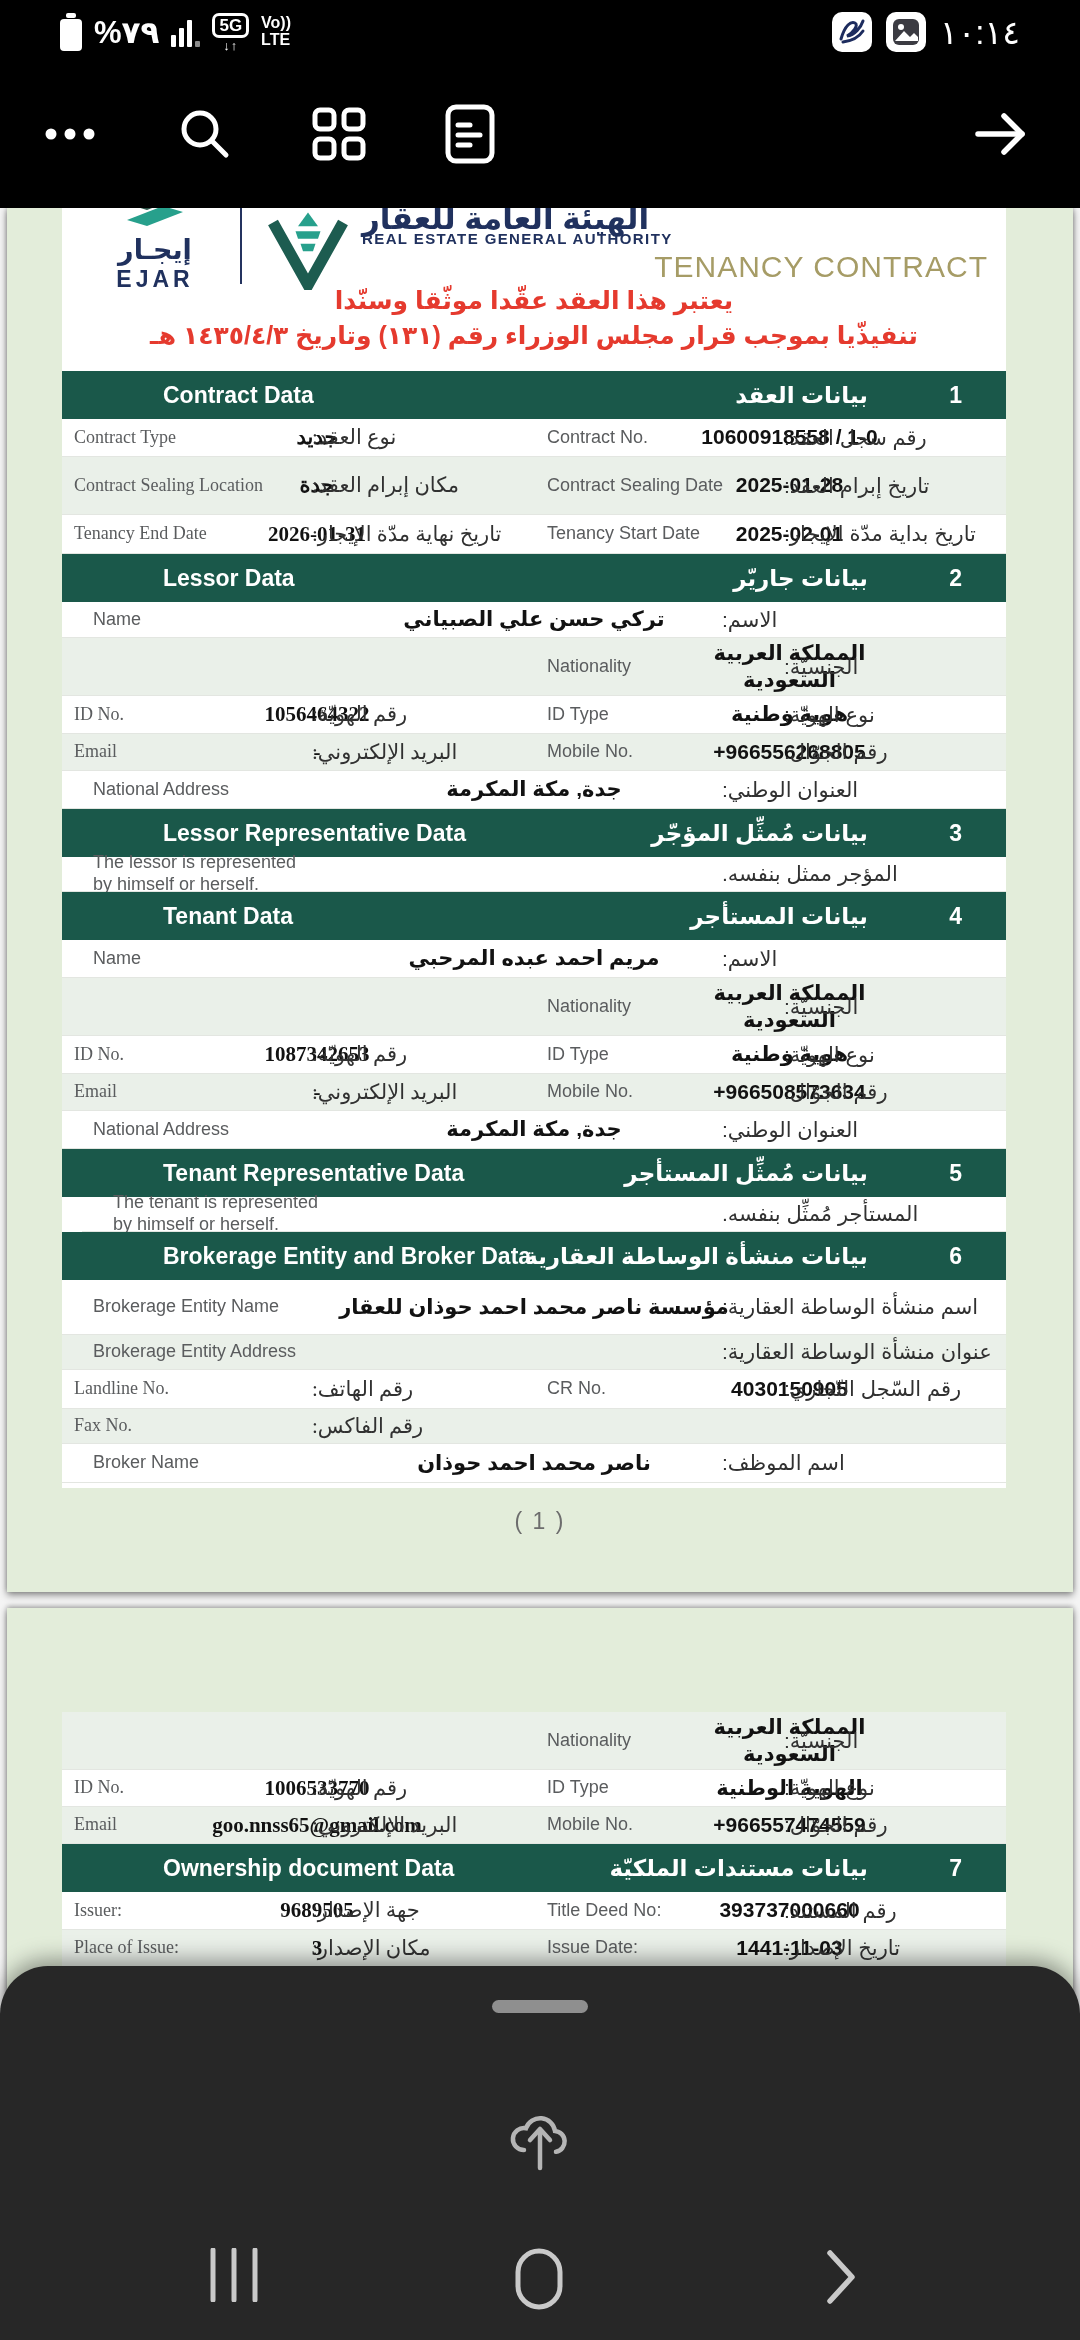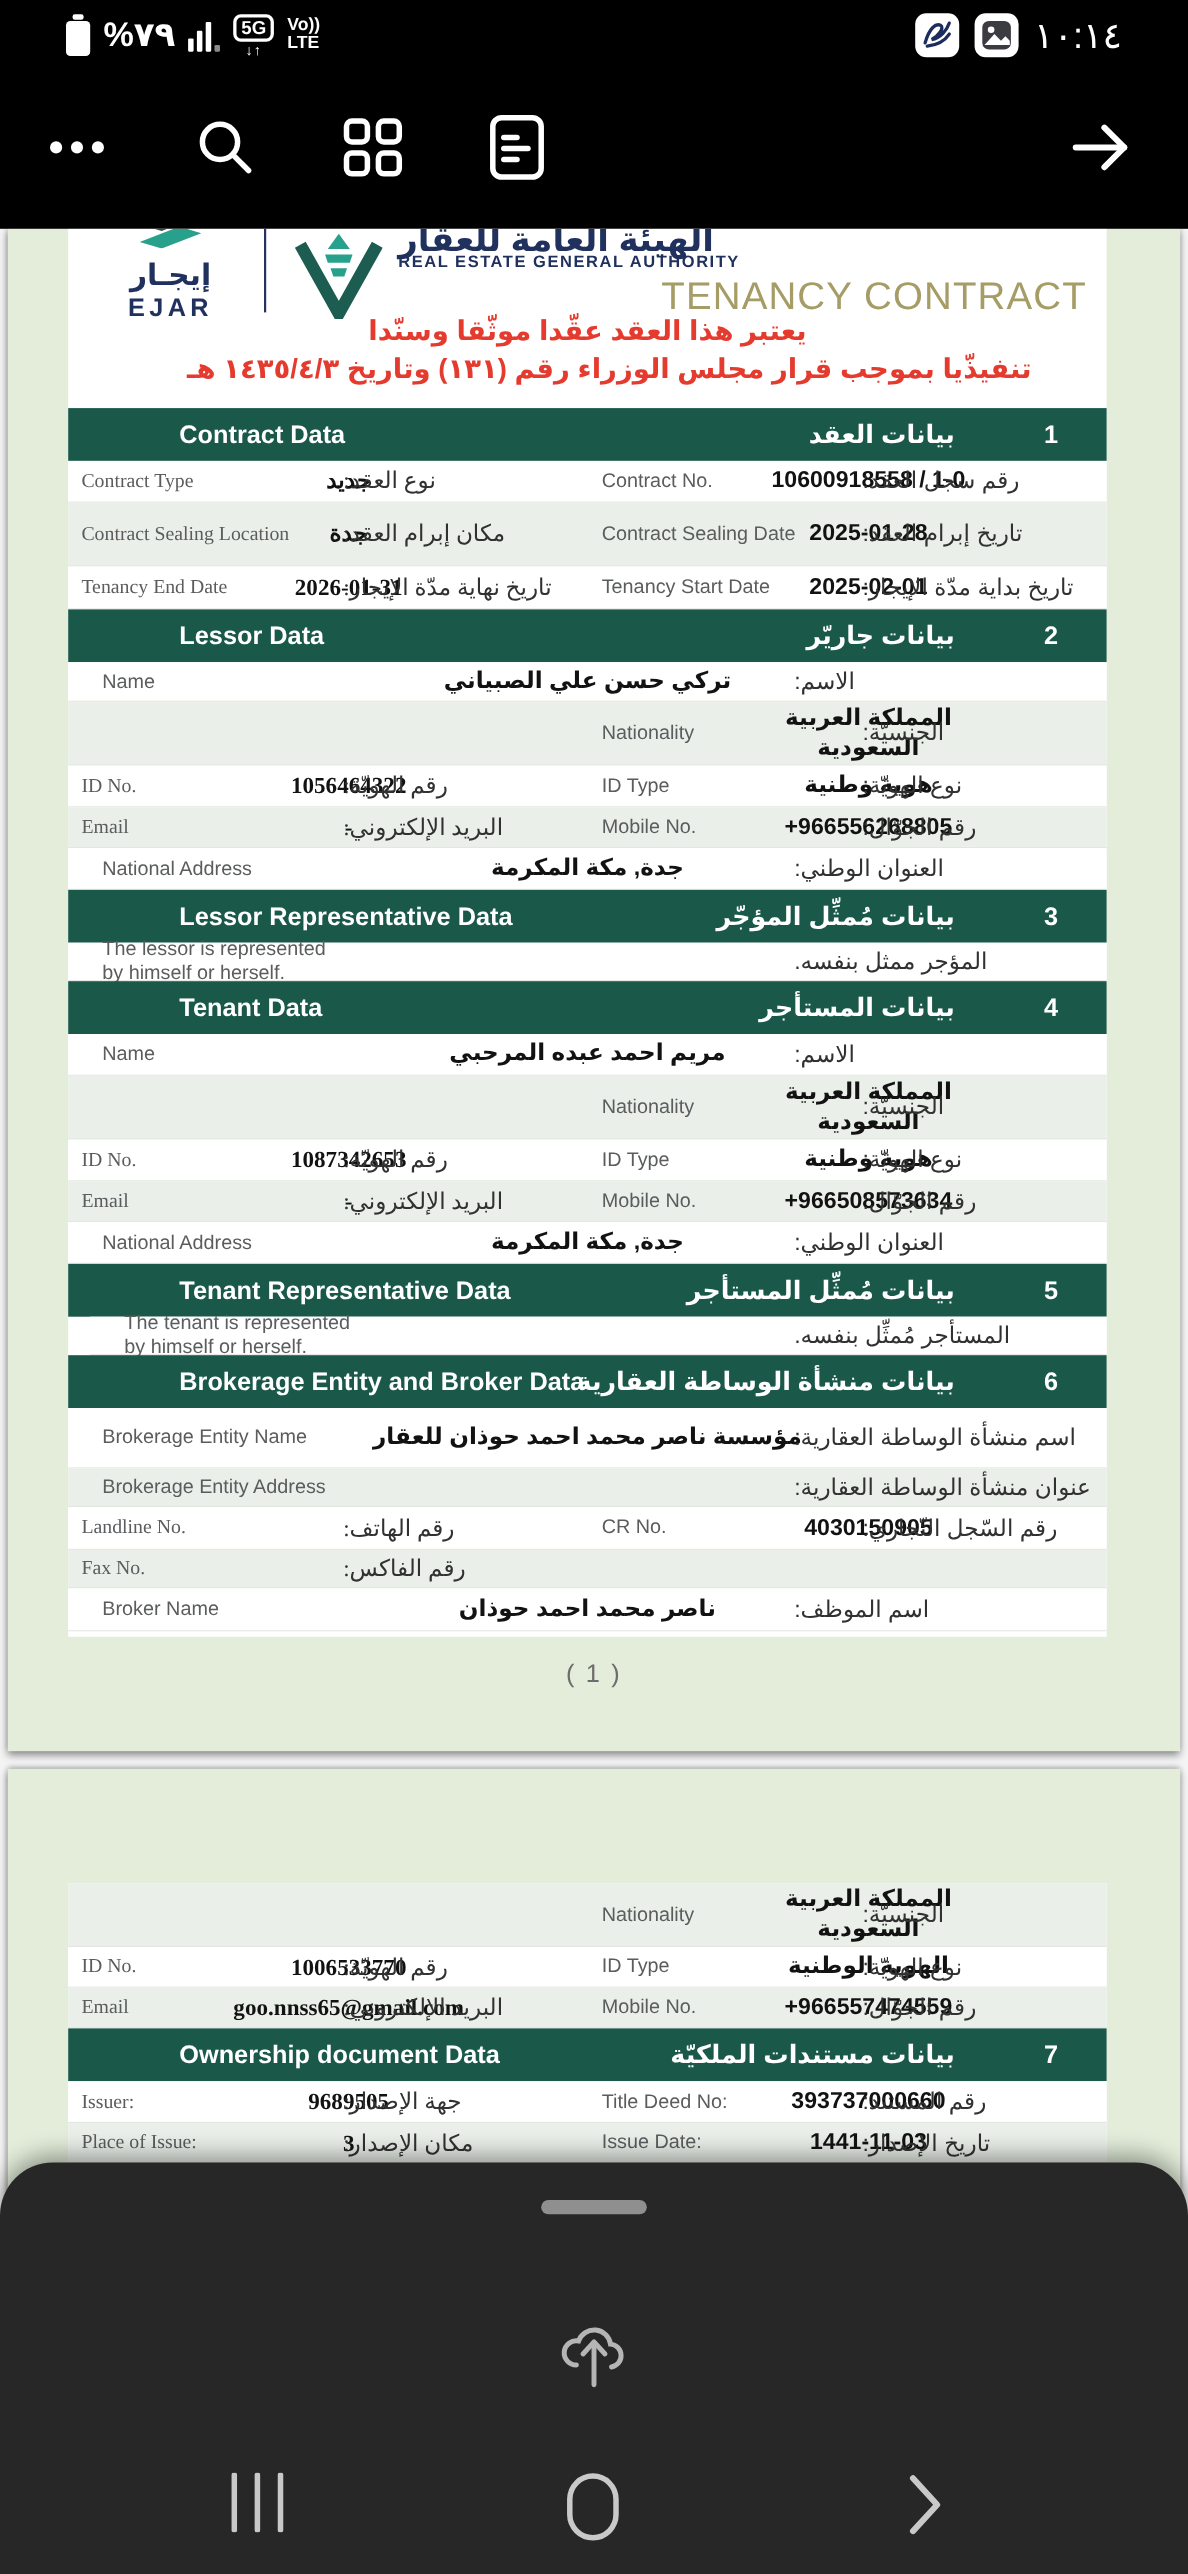--- a/index.html
+++ b/index.html
@@ -34,24 +34,24 @@
   
   .dochead{position:relative;height:203px;}
   .ejar{position:absolute;left:28px;top:22px;width:130px;text-align:center;color:var(--c-navy);}
   .ejar .ar{font-size:27px;font-weight:bold;margin-top:4px;}
   .ejar .en{font-size:23px;font-weight:bold;letter-spacing:4px;}
   .vsep{position:absolute;left:178px;top:38px;width:2px;height:78px;background:#24335f;}
   .rega{position:absolute;left:206px;top:42px;}
   .regatext{position:absolute;left:300px;top:0;color:var(--c-navy);width:480px;}
   .regaar{position:absolute;top:32px;left:0;font-size:31px;font-weight:bold;white-space:nowrap;}
   .regaen{position:absolute;top:62px;left:0;font-size:15px;font-weight:bold;letter-spacing:1.4px;white-space:nowrap;}
-  .goldtitle{position:absolute;right:18px;top:82px;font-size:35px;color:var(--c-gold);letter-spacing:1px;white-space:nowrap;text-align:center;}
+  .goldtitle{position:absolute;right:18px;top:82px;font-size:30px;color:var(--c-gold);letter-spacing:1px;white-space:nowrap;text-align:center;}
   .notice{position:absolute;left:0;width:100%;text-align:center;color:var(--c-red);font-weight:bold;font-size:25px;}
   .notice.l1{top:118px;}
-  .notice.l2{top:153px;padding-left:20px;}
+  .notice.l2{top:153px;}
   
   .bar{position:relative;height:48px;background:var(--c-header);color:#fff;}
   .bar span{position:absolute;top:50%;transform:translateY(-50%);font-weight:bold;font-size:23px;white-space:nowrap;}
   .bar .num{right:44px;}
   .bar .ar{right:138px;}
   .bar .en{left:101px;}
   .row{position:relative;background:#fff;border-bottom:1px solid #e3e6e1;}
   .row.shaded{background:var(--c-shade);}
   .cell{position:absolute;top:0;bottom:0;display:flex;align-items:center;}
   .cell.en{left:0;width:215px;padding-left:31px;color:#5a5c5e;font-size:18px;line-height:1.2;}

